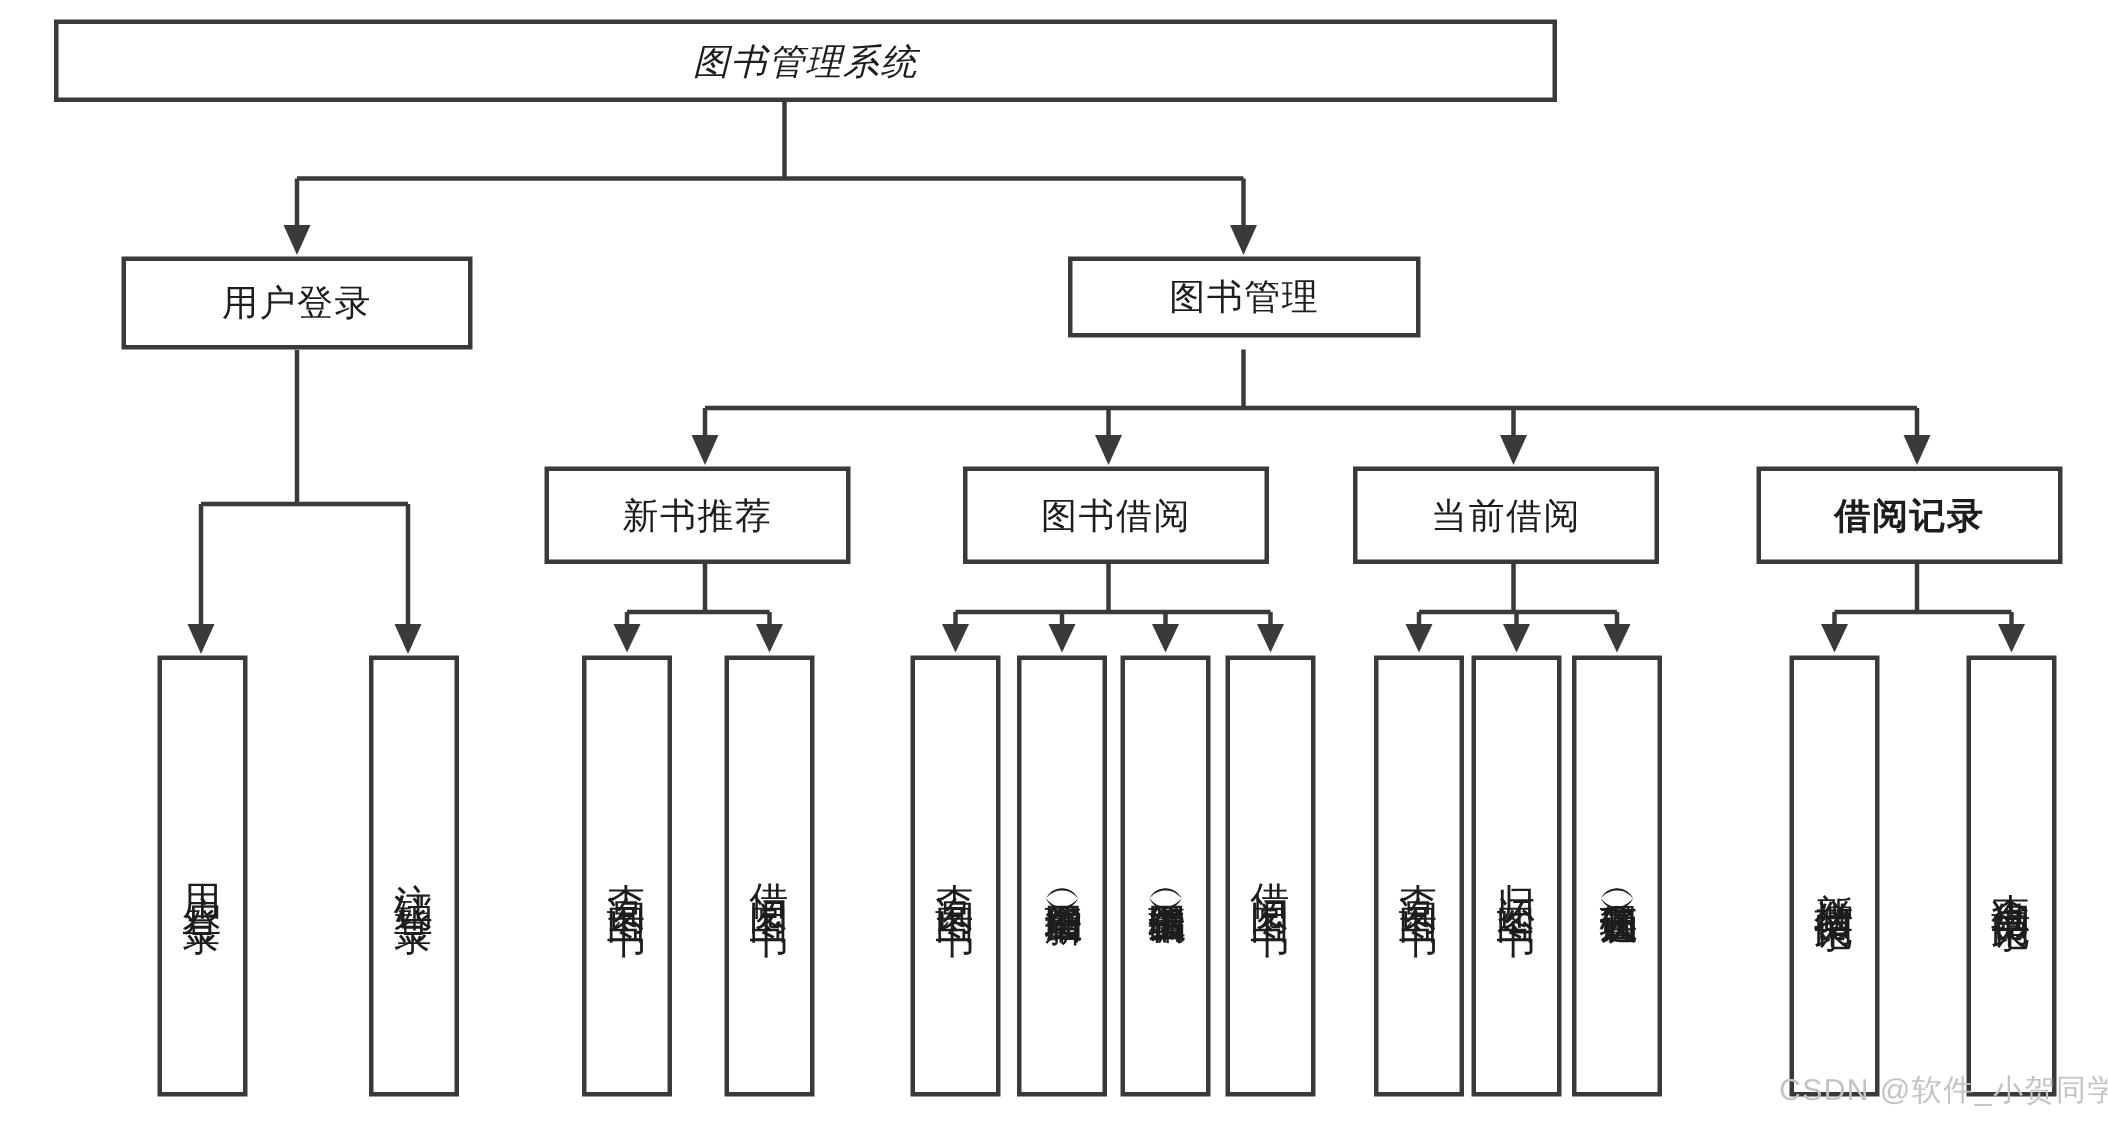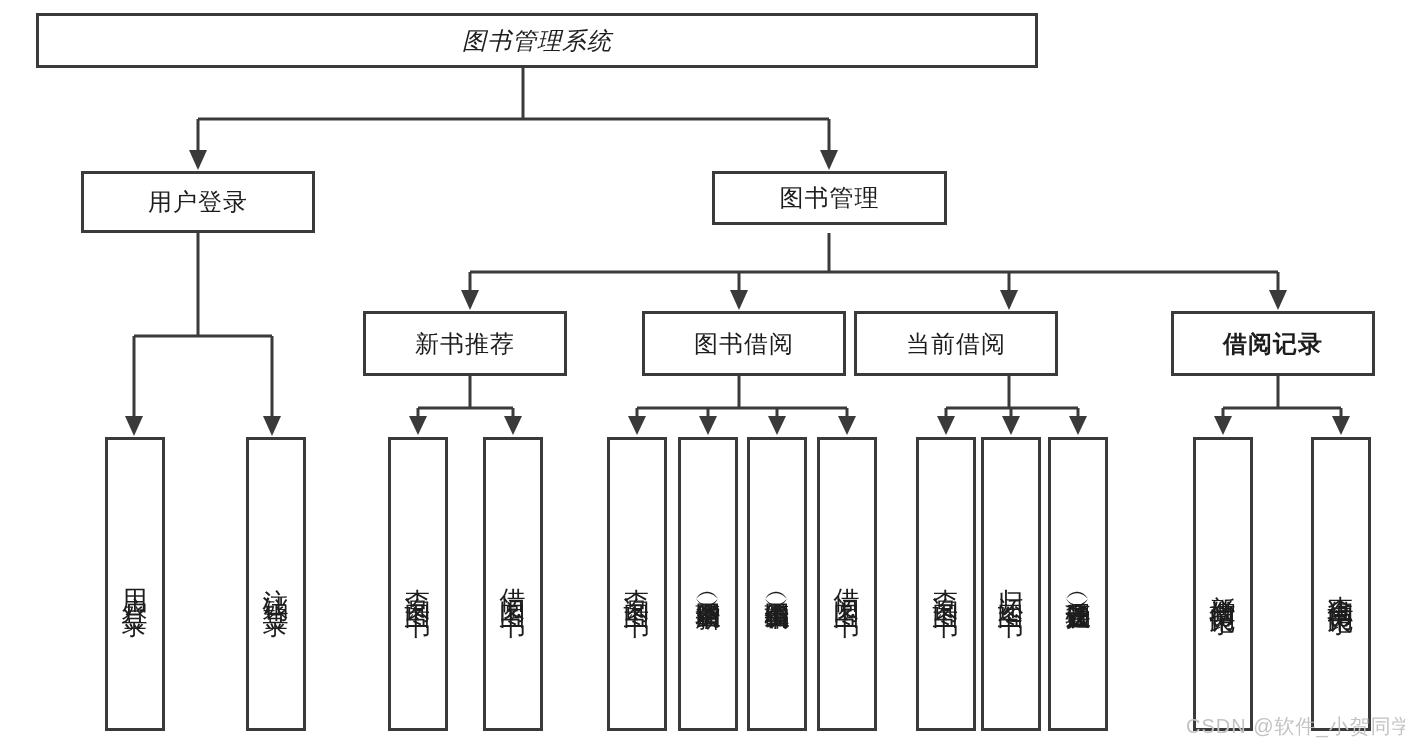--- a/index.html
+++ b/index.html
@@ -27,21 +27,21 @@
     justify-content: center;
     color: #1d1d1d;
   }
   .hlabel { font-size: 24px; letter-spacing: 1px; white-space: nowrap; }
   .root-box  { left: 36px;   top: 13px;  width: 1002px; height: 55px; font-style: italic; }
   .l2-login  { left: 81px;   top: 171px; width: 234px;  height: 62px; }
   .l2-mgmt   { left: 712px;  top: 171px; width: 235px;  height: 54px; }
   .l3 { top: 311px; width: 204px; height: 65px; }
   .l3-recommend { left: 363px; }
   .l3-borrow    { left: 596px; margin-left: 46px; }
-  .l3-current   { left: 854px; }
+  .l3-current   { left: 902px; }
   .l3-records   { left: 1171px; font-weight: bold; }
   .vbox { top: 437px; width: 60px; height: 294px; }
   .vlabel {
     writing-mode: vertical-rl;
     text-orientation: mixed;
     font-size: 26px;
     line-height: 1;
     color: #1d1d1d;
   }
   .ls-wide  { letter-spacing: 8px; }

